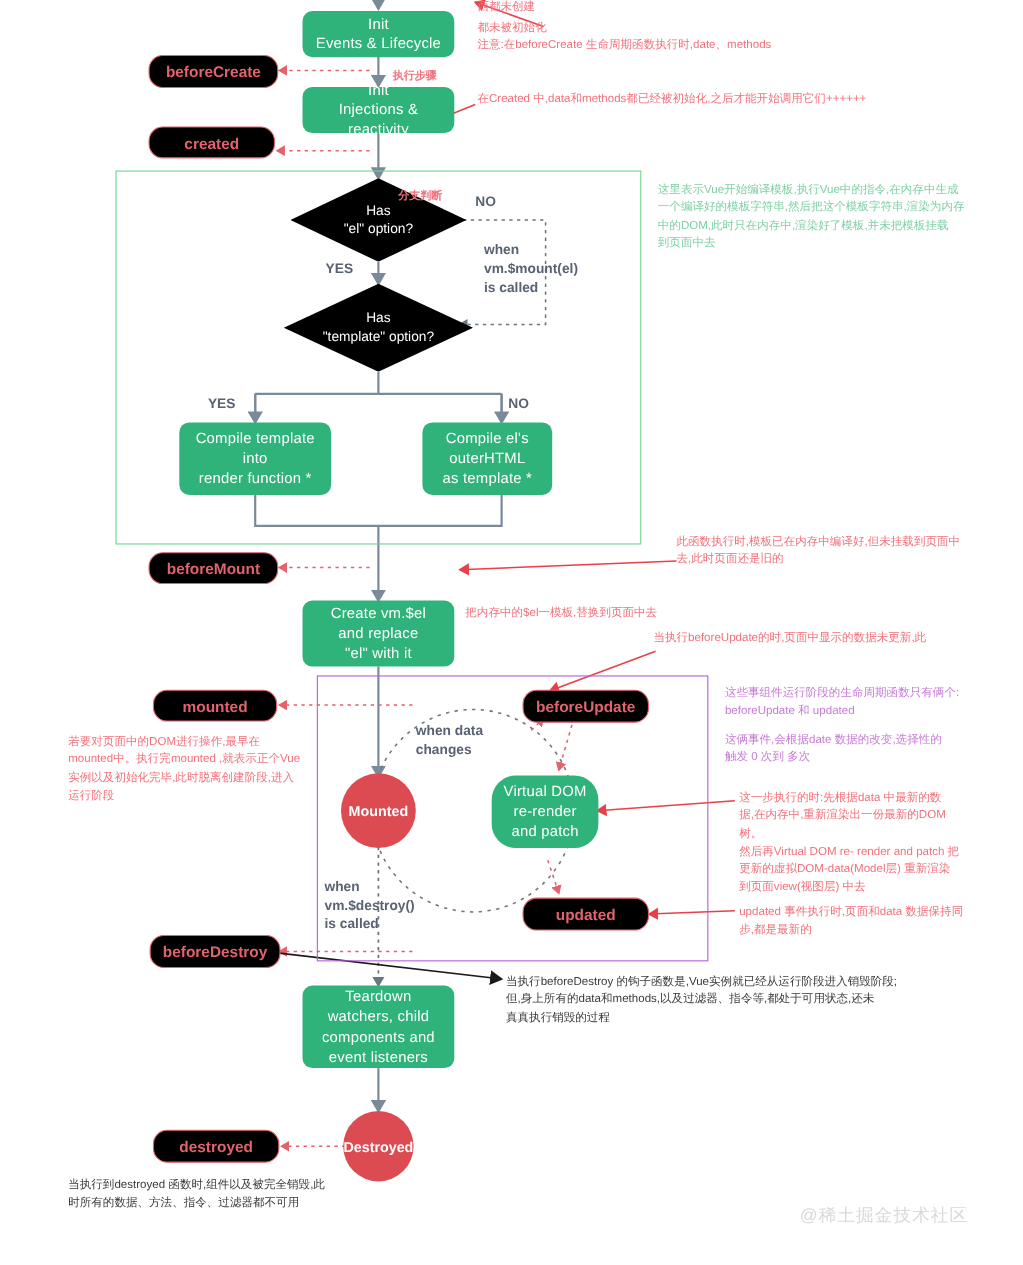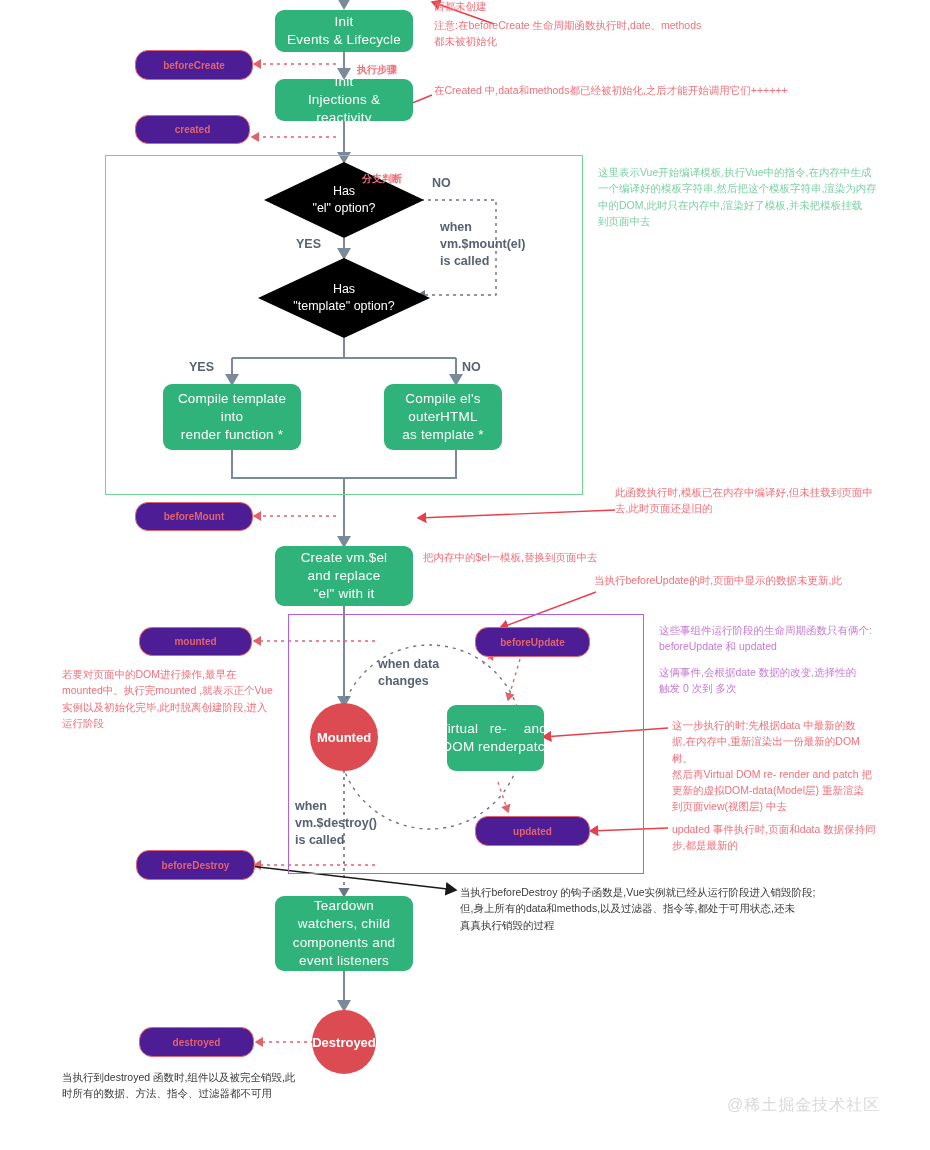--- a/index.html
+++ b/index.html
@@ -32,22 +32,22 @@
 
   
   .circle{
     background:#dd4b52;border-radius:50%;
     display:flex;align-items:center;justify-content:center;text-align:center;
     color:#ffffff;font-size:13px;font-weight:bold;
   }
 
   
   .hook{
-    border:1.6px solid #e2636b;border-radius:13px;background:#4c1d95;
-    color:#e2636b;font-weight:bold;font-size:10px;
+    border:1.6px solid #e2636b;border-radius:13px;background:#000000;
+    color:#e2636b;font-weight:bold;font-size:14px;
     display:flex;align-items:center;justify-content:center;text-align:center;
   }
 
   
   .glabel{
     color:#596273;font-size:12.5px;font-weight:bold;line-height:1.35;
   }
 
   
   .note{font-size:10.5px;line-height:1.55;}
@@ -166,21 +166,21 @@
     <span>outerHTML</span>
     <span>as template *</span>
   </div>
 
   <div class="abs greenbox" style="left:275px;top:546px;width:138px;height:60px;flex-direction:column;">
     <span>Create vm.$el</span>
     <span>and replace</span>
     <span>"el" with it</span>
   </div>
 
-  <div class="abs greenbox" style="left:447px;top:705px;width:97px;height:66px;flex-direction:row;">
+  <div class="abs greenbox" style="left:447px;top:705px;width:97px;height:66px;flex-direction:column;border-radius:22px;">
     <span>Virtual DOM</span>
     <span>re-render</span>
     <span>and patch</span>
   </div>
 
   <div class="abs greenbox" style="left:275px;top:896px;width:138px;height:75px;flex-direction:column;">
     <span>Teardown</span>
     <span>watchers, child</span>
     <span>components and</span>
     <span>event listeners</span>
@@ -261,22 +261,22 @@
   </div>
   <div class="abs" style="left:362px;top:168px;">
     <span class="rot-label">分支判断</span>
   </div>
 
   <div class="abs note note-red" style="left:434px;top:-2px;width:200px;">
     <div>西都未创建</div>
   </div>
 
   <div class="abs note note-red" style="left:434px;top:17px;width:400px;">
+    <div>都未被初始化</div>
     <div>注意:在beforeCreate 生命周期函数执行时,date、methods</div>
-    <div>都未被初始化</div>
   </div>
 
   <div class="abs note note-red" style="left:434px;top:82px;width:470px;">
     <div>在Created 中,data和methods都已经被初始化,之后才能开始调用它们++++++</div>
   </div>
 
   <div class="abs note note-green" style="left:598px;top:164px;width:300px;">
     <div>这里表示Vue开始编译模板,执行Vue中的指令,在内存中生成</div>
     <div>一个编译好的模板字符串,然后把这个模板字符串,渲染为内存</div>
     <div>中的DOM,此时只在内存中,渲染好了模板,并未把模板挂载</div>

